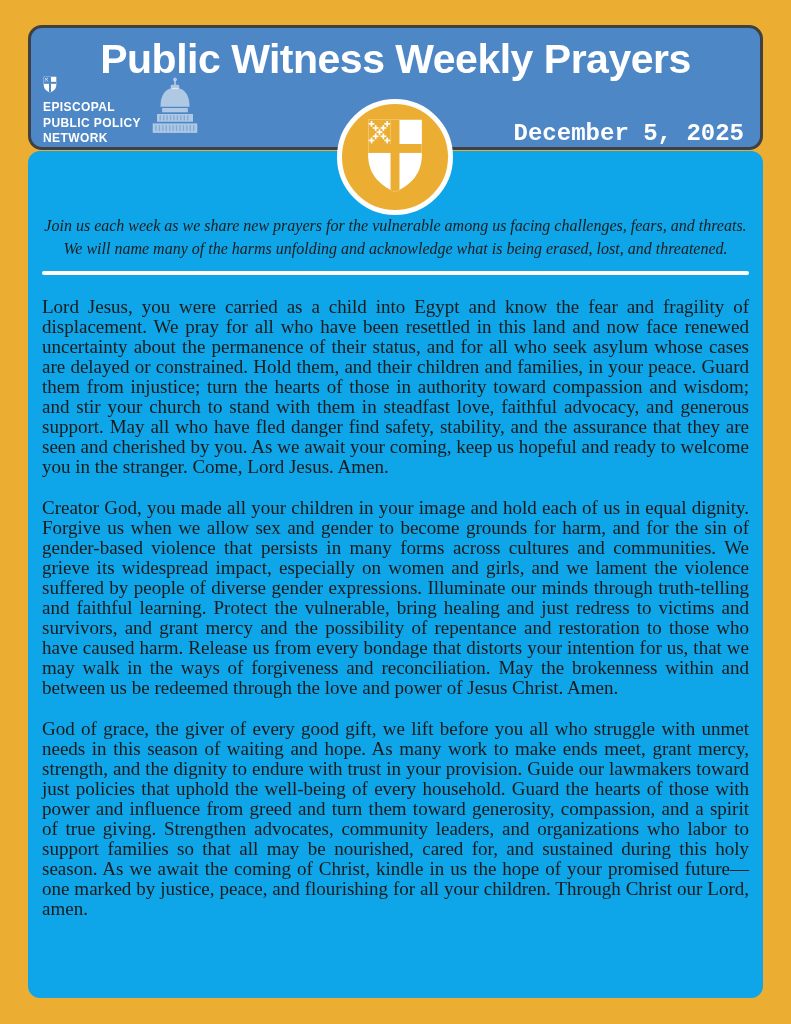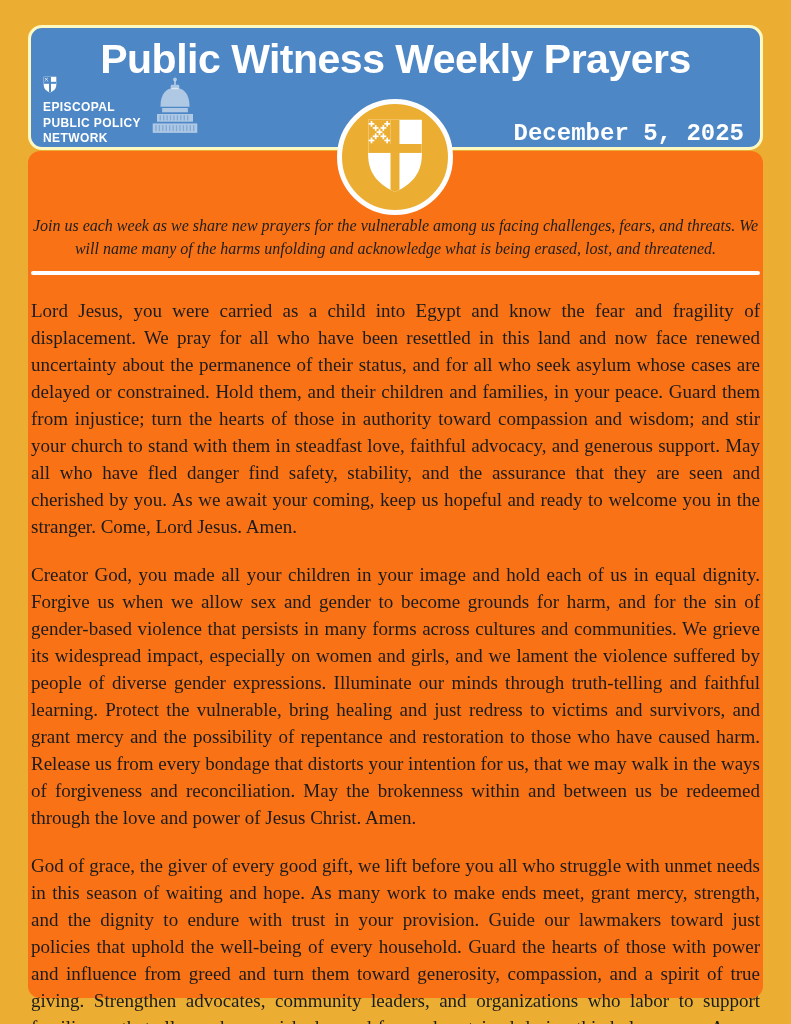--- a/index.html
+++ b/index.html
@@ -5,21 +5,21 @@
   * { margin:0; padding:0; box-sizing:border-box; }
   html,body { background:#EBAE33; }
   .page {
     position:relative; width:791px; height:1024px;
     background:#EBAE33; overflow:hidden;
     font-family:"Liberation Serif", serif;
   }
   
   .header-banner {
     position:absolute; left:28px; top:25px; width:735px; height:125px;
-    background:#4E87C6; border:3px solid #fef9c3; border-radius:14px;
+    background:#4E87C6; border:3px solid #404040; border-radius:14px;
   }
   .page-title {
     margin-top:8px; text-align:center;
     font-family:"Liberation Sans", sans-serif; font-weight:bold;
     font-size:41px; letter-spacing:-0.5px; color:#FFFFFF;
   }
   .eppn-logo {
     position:absolute; left:12px; top:48px;
     display:flex; align-items:flex-start; gap:10px;
   }
@@ -36,39 +36,39 @@
   }
   
   .shield-badge {
     position:absolute; left:337px; top:99px; width:116px; height:116px;
     background:#EBAE33; border:5px solid #FDFDFD; border-radius:50%;
     z-index:5; display:flex; align-items:center; justify-content:center;
   }
   
   .content-box {
     position:absolute; left:28px; top:151px; width:735px; height:847px;
-    background:#f97316; border-radius:12px;
-    padding:0 3px;
+    background:#0ea5e9; border-radius:12px;
+    padding:0 14px;
   }
   .intro {
     margin-top:64px; text-align:center; font-style:italic;
     font-size:16px; line-height:1.42; color:#1D1D1D;
   }
   .divider {
     margin-top:11px; height:4px; width:100%;
     background:#FFFFFF; border-radius:2px;
   }
   .sections { margin-top:22px; }
   .section { margin-bottom:21px; }
   .section-heading {
     font-size:19.5px; font-weight:bold; letter-spacing:0.2px;
     color:#15151E; margin-bottom:2px;
   }
   .section-body {
-    font-size:19px; line-height:27px; text-align:justify;
+    font-size:19px; line-height:20px; text-align:justify;
     color:#1B1B1B;
   }
 </style>
 </head>
 <body>
 
 <div class="page">
 
   <div class="header-banner">
     <div class="page-title">Public Witness Weekly Prayers</div>

